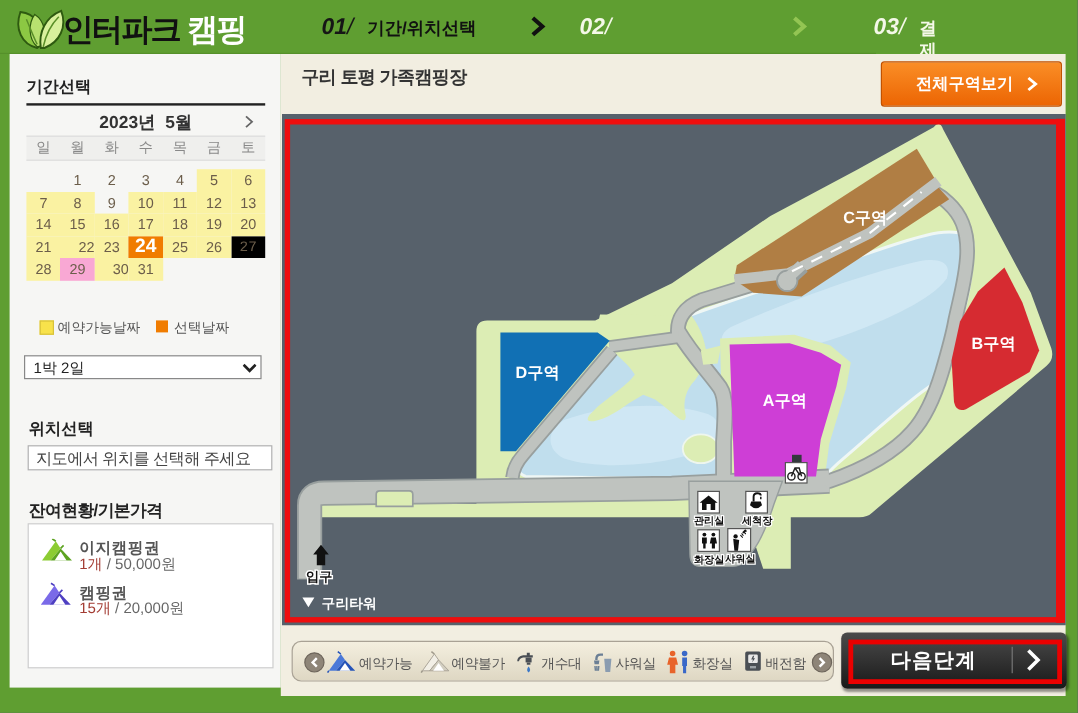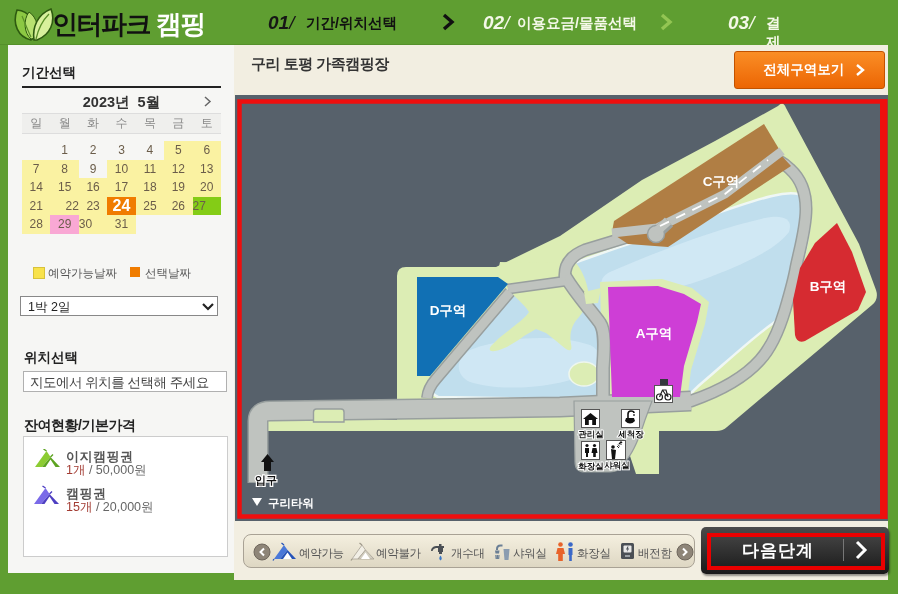--- a/index.html
+++ b/index.html
@@ -25,21 +25,20 @@
  <div class="abs b" style="left:52px;top:7px;font-size:26px;color:#111;letter-spacing:-1.5px;">인터파크 <span style="color:#fff;">캠핑</span></div>
 
  <div class="abs b" style="left:268px;top:12px;font-size:19px;color:#161616;font-style:italic;">01<span style="font-weight:normal;">/</span></div>
  <div class="abs b" style="left:306px;top:14px;font-size:14.5px;color:#111;">기간/위치선택</div>
 
  <svg class="abs" style="left:440px;top:13px" width="16" height="18" viewBox="0 0 16 18">
       <path d="M4 2 L12 9 L4 16" stroke="#111" stroke-width="3.4" fill="none"></path>
     </svg>
 
  <div class="abs b" style="left:483px;top:12px;font-size:19px;color:#f4f8e8;font-style:italic;">02<span style="font-weight:normal;">/</span></div>
- <div class="abs b" style="left:517px;top:14px;font-size:14.5px;color:#f4f8e8;">이용요금/물품선택</div>
 
  <svg class="abs" style="left:658px;top:13px" width="16" height="18" viewBox="0 0 16 18">
       <path d="M4 2 L12 9 L4 16" stroke="#93c553" stroke-width="3.4" fill="none"></path>
     </svg>
 
  <div class="abs b" style="left:728px;top:12px;font-size:19px;color:#f4f8e8;font-style:italic;">03<span style="font-weight:normal;">/</span></div>
  <div class="abs b" style="left:766px;top:14px;font-size:14.5px;color:#f4f8e8;letter-spacing:0.5px;">결제하기</div>
 </div>
 
 <div id="sidebar" class="abs">
@@ -83,24 +82,24 @@
       <div style="position:absolute;left:85.29px;top:37.2px;width:28.43px;height:18.6px;background:#faf2a2;font-size:12px;color:#6b5d4a;font-weight:normal;text-align:center;line-height:18.6px;">17</div>
       <div style="position:absolute;left:113.72px;top:37.2px;width:28.43px;height:18.6px;background:#faf2a2;font-size:12px;color:#6b5d4a;font-weight:normal;text-align:center;line-height:18.6px;">18</div>
       <div style="position:absolute;left:142.15px;top:37.2px;width:28.43px;height:18.6px;background:#faf2a2;font-size:12px;color:#6b5d4a;font-weight:normal;text-align:center;line-height:18.6px;">19</div>
       <div style="position:absolute;left:170.58px;top:37.2px;width:28.43px;height:18.6px;background:#faf2a2;font-size:12px;color:#6b5d4a;font-weight:normal;text-align:center;line-height:18.6px;">20</div>
       <div style="position:absolute;left:0.00px;top:55.8px;width:28.43px;height:18.6px;background:#faf2a2;font-size:12px;color:#6b5d4a;font-weight:normal;text-align:center;line-height:18.6px;">21</div>
       <div style="position:absolute;left:28.43px;top:55.8px;width:28.43px;height:18.6px;background:#faf2a2;font-size:12px;color:#6b5d4a;font-weight:normal;text-align:right;line-height:18.6px;">22</div>
       <div style="position:absolute;left:56.86px;top:55.8px;width:28.43px;height:18.6px;background:#faf2a2;font-size:12px;color:#6b5d4a;font-weight:normal;text-align:center;line-height:18.6px;">23</div>
       <div style="position:absolute;left:85.29px;top:55.8px;width:28.43px;height:18.6px;background:#f07c00;font-size:16px;color:#fff;font-weight:bold;text-align:center;line-height:18.6px;">24</div>
       <div style="position:absolute;left:113.72px;top:55.8px;width:28.43px;height:18.6px;background:#faf2a2;font-size:12px;color:#6b5d4a;font-weight:normal;text-align:center;line-height:18.6px;">25</div>
       <div style="position:absolute;left:142.15px;top:55.8px;width:28.43px;height:18.6px;background:#faf2a2;font-size:12px;color:#6b5d4a;font-weight:normal;text-align:center;line-height:18.6px;">26</div>
-      <div style="position:absolute;left:170.58px;top:55.8px;width:28.43px;height:18.6px;background:#84cc16;font-size:12px;color:#6b5d4a;font-weight:normal;text-align:left;line-height:18.6px;">27</div>
+      <div style="position:absolute;left:170.58px;top:55.8px;width:28.43px;height:18.6px;background:#000000;font-size:12px;color:#6b5d4a;font-weight:normal;text-align:center;line-height:18.6px;font-family:Liberation Mono, monospace;">27</div>
       <div style="position:absolute;left:0.00px;top:74.4px;width:28.43px;height:18.6px;background:#faf2a2;font-size:12px;color:#6b5d4a;font-weight:normal;text-align:center;line-height:18.6px;">28</div>
       <div style="position:absolute;left:28.43px;top:74.4px;width:28.43px;height:18.6px;background:#f9a8d4;font-size:12px;color:#6b5d4a;font-weight:normal;text-align:center;line-height:18.6px;">29</div>
-      <div style="position:absolute;left:56.86px;top:74.4px;width:28.43px;height:18.6px;background:#faf2a2;font-size:12px;color:#6b5d4a;font-weight:normal;text-align:left;line-height:18.6px;">30</div>
+      <div style="position:absolute;left:56.86px;top:74.4px;width:28.43px;height:18.6px;background:#faf2a2;font-size:12px;color:#6b5d4a;font-weight:normal;text-align:right;line-height:18.6px;">30</div>
       <div style="position:absolute;left:85.29px;top:74.4px;width:28.43px;height:18.6px;background:#faf2a2;font-size:12px;color:#6b5d4a;font-weight:normal;text-align:center;line-height:18.6px;">31</div>
     </div>
 
  <div class="abs" style="left:25px;top:222px;width:10px;height:10px;background:#f8e24b;border:1px solid #d8c23a;"></div>
  <div class="abs" style="left:40px;top:221px;font-size:11.5px;color:#555;">예약가능날짜</div>
 
  <div class="abs" style="left:122px;top:222px;width:10px;height:10px;background:#f07c00;"></div>
  <div class="abs" style="left:137px;top:221px;font-size:11.5px;color:#555;">선택날짜</div>
 
  <div class="abs" style="left:12px;top:251px;width:198px;height:20px;background:#fff;border:1px solid #888;font-size:12.5px;color:#222;line-height:20px;padding-left:7px;box-sizing:border-box;">1박 2일</div>

